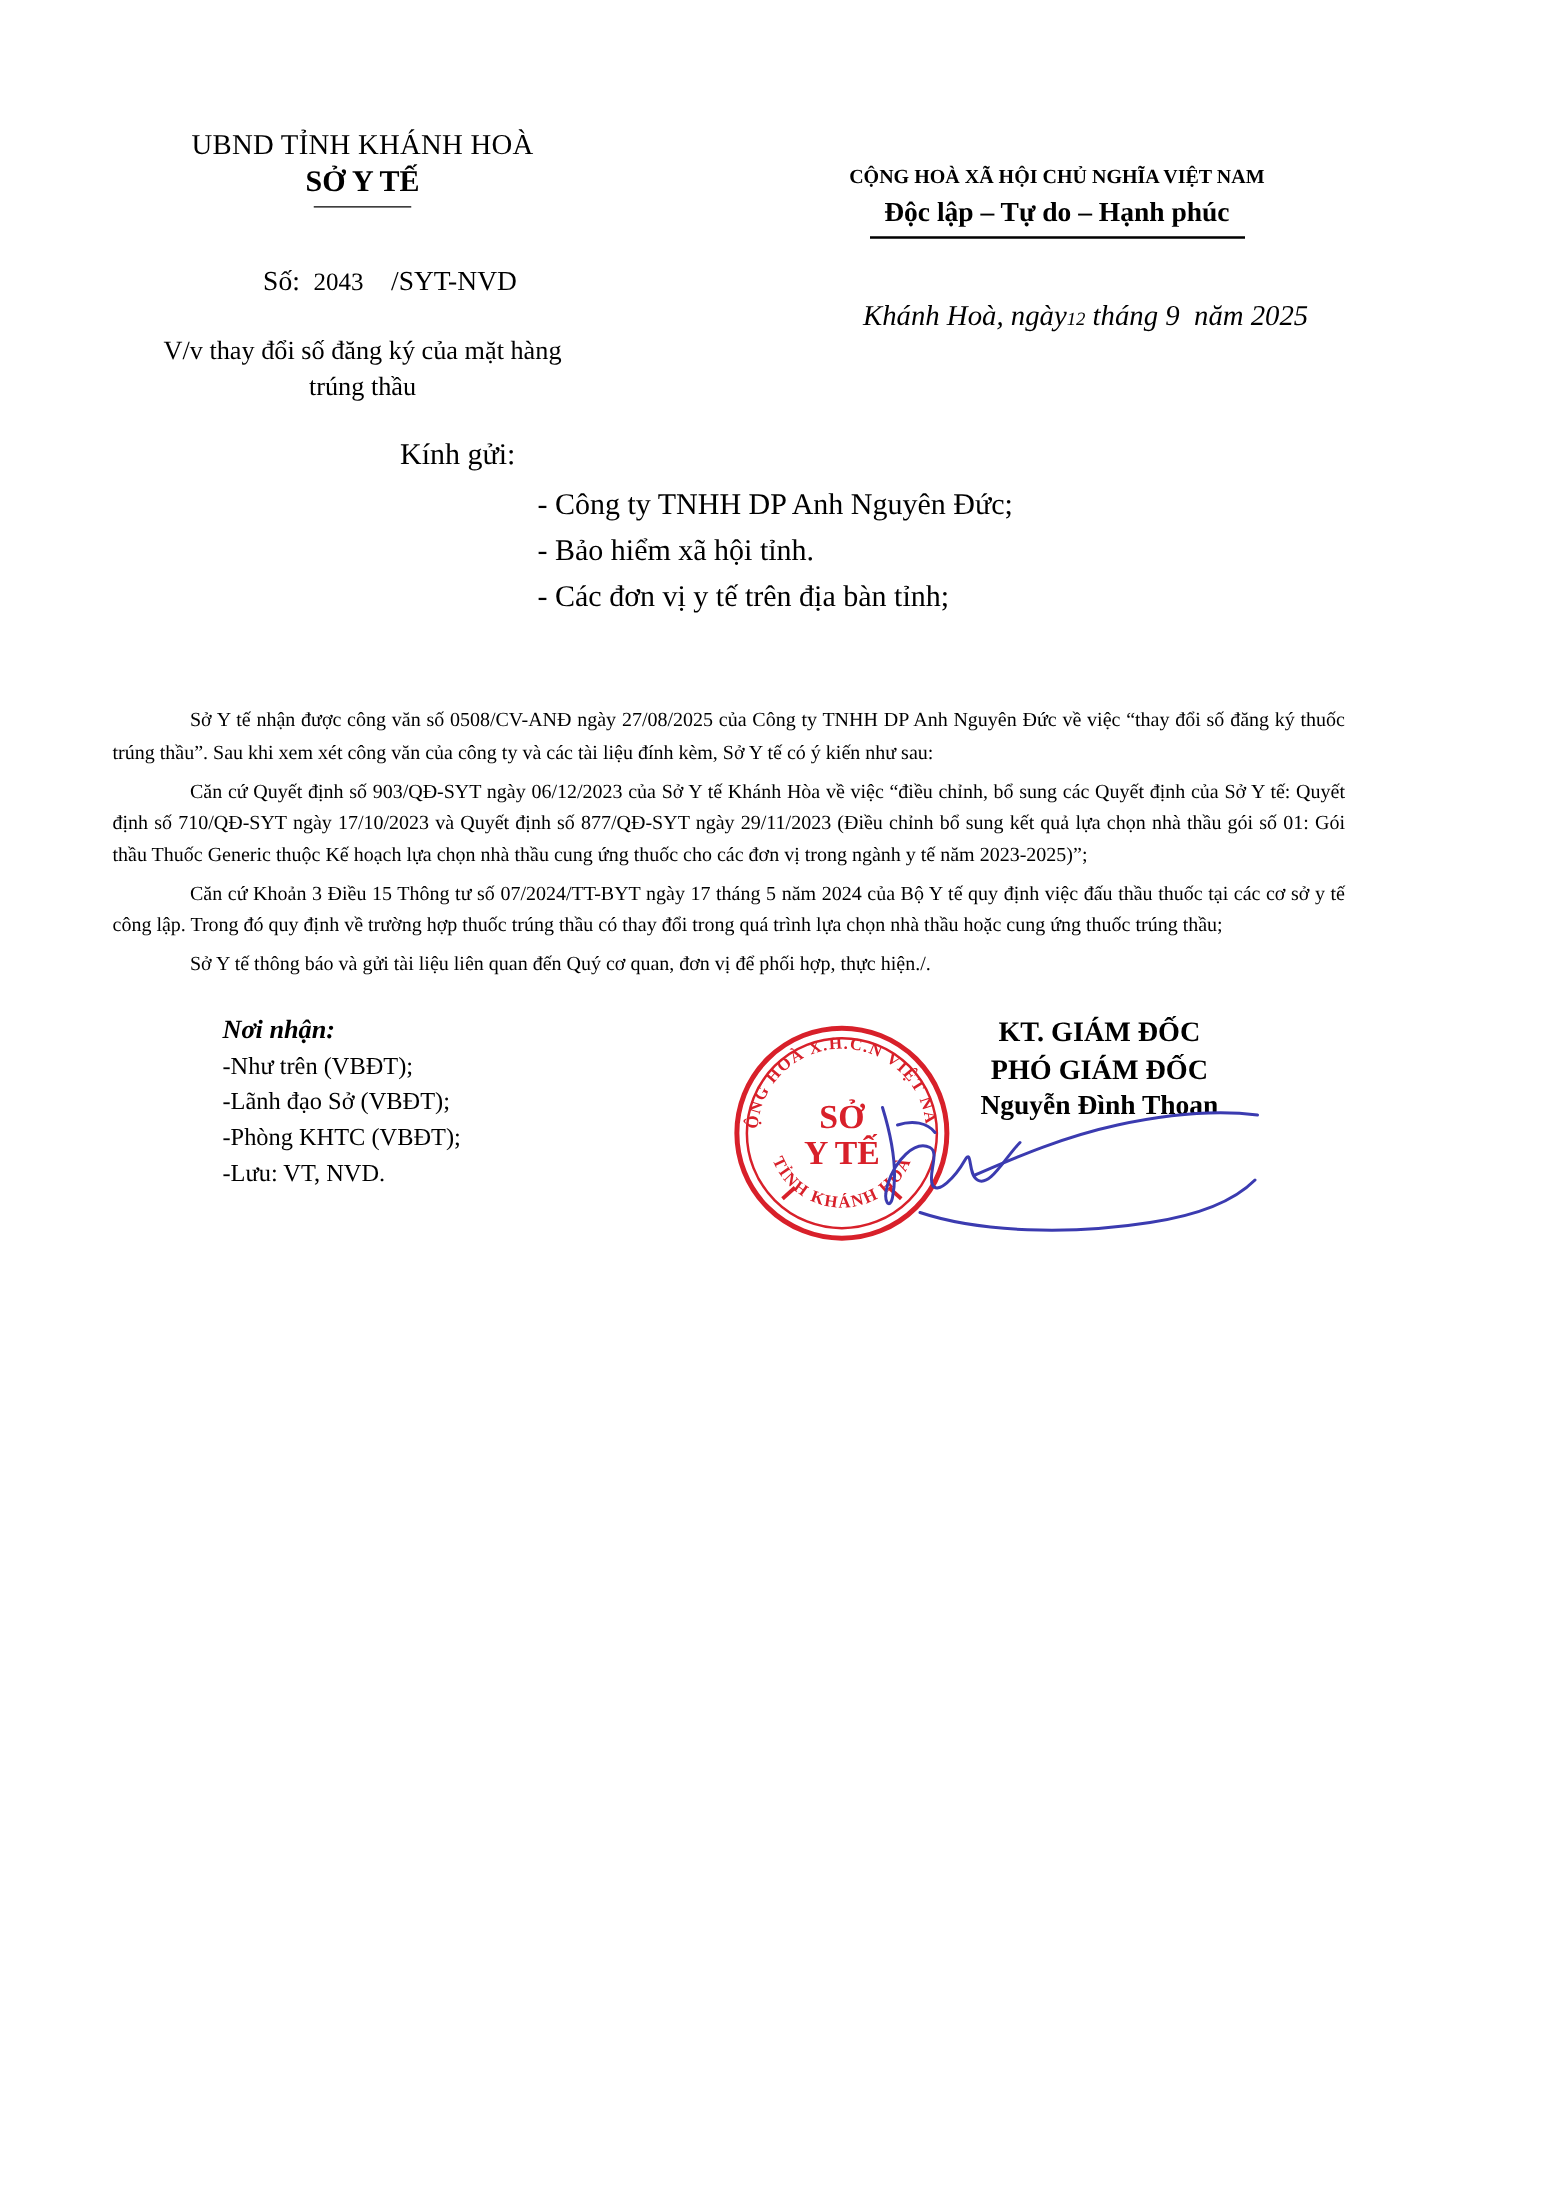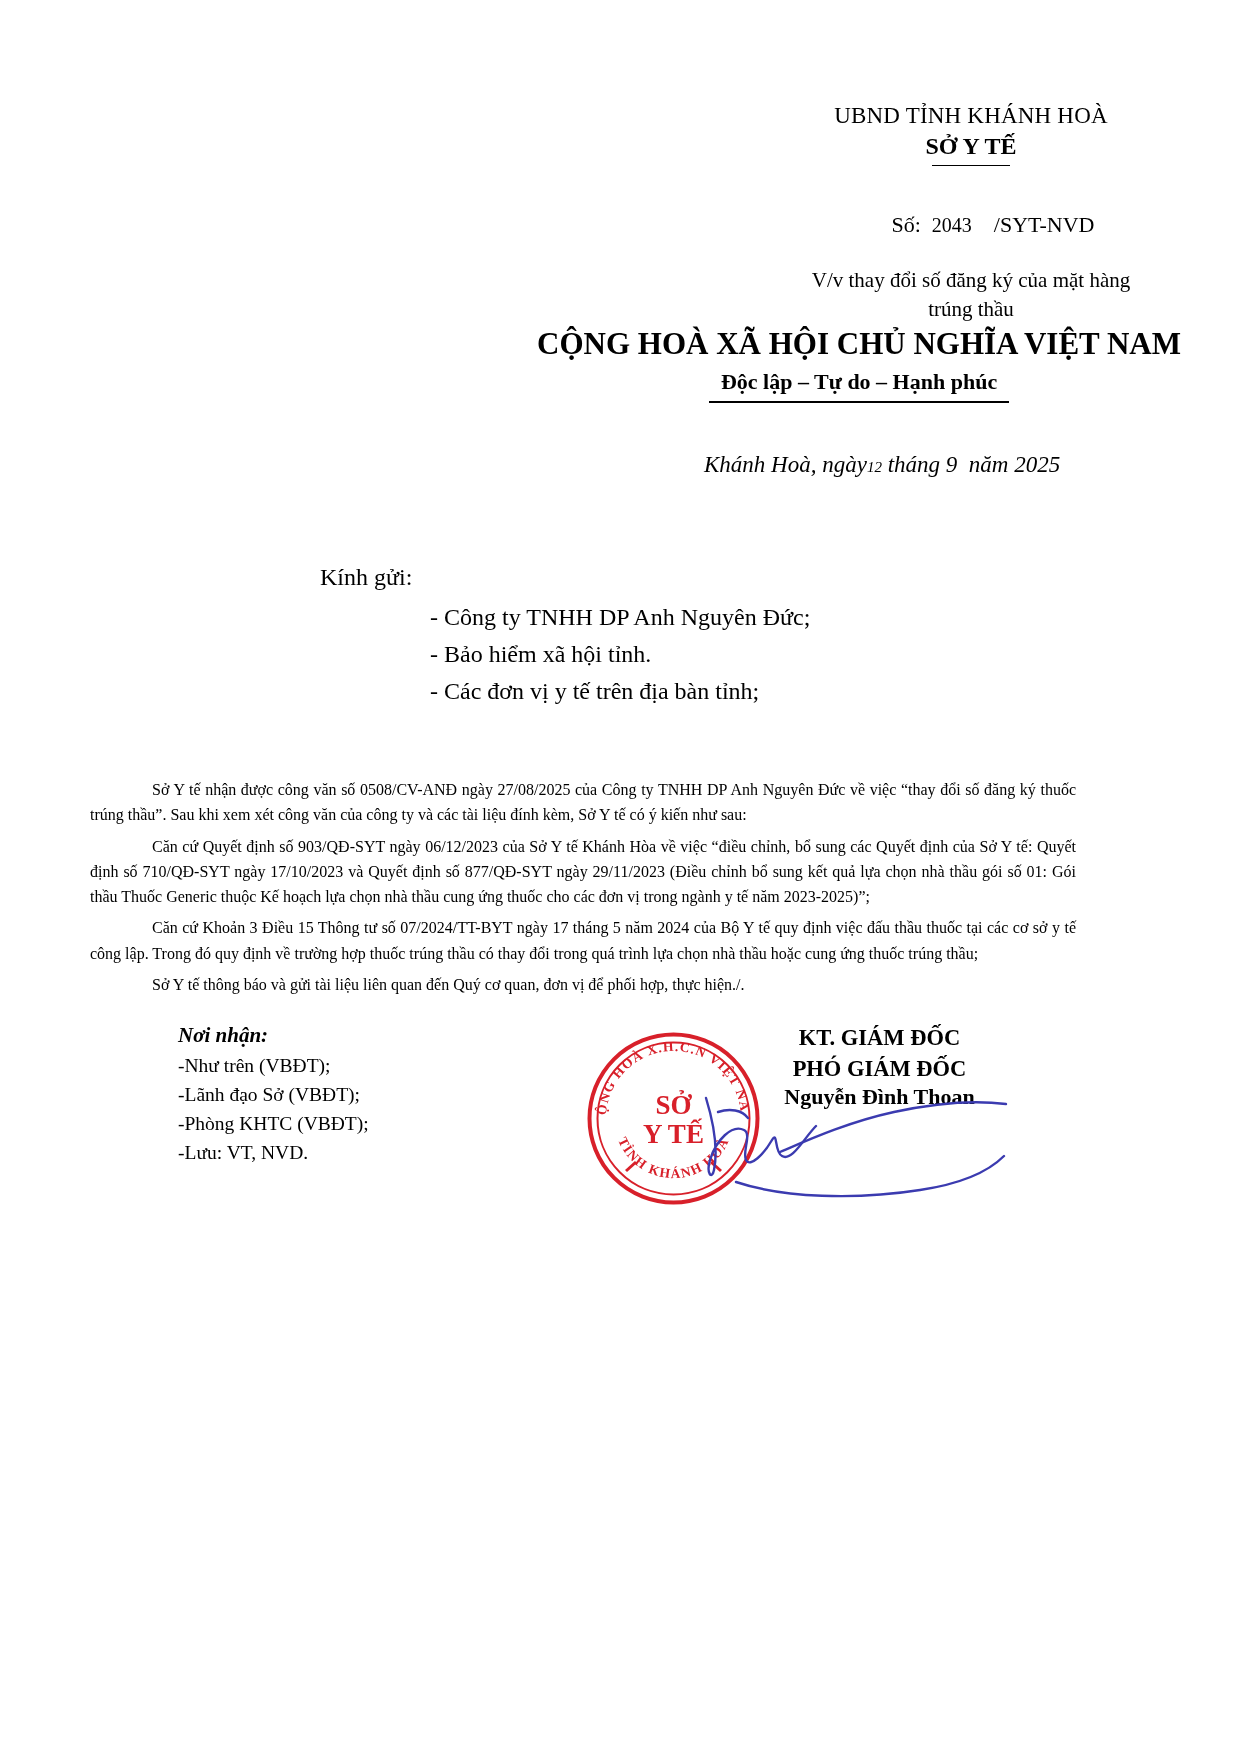--- a/index.html
+++ b/index.html
@@ -19,22 +19,22 @@
     position: absolute;
     top: 0; left: 0;
     width: 1241px;
     height: 1755px;
     padding: 0;
   }
 
   
   .header {
     display: flex;
-    flex-direction: column;
-    align-items: flex-end;
+    flex-direction: row;
+    align-items: center;
     padding: 100px 60px 0 60px;
   }
   .header-left {
     width: 420px;
     text-align: center;
     padding-left: 20px;
   }
   .header-right {
     flex: 1;
     text-align: center;
@@ -56,21 +56,21 @@
     content: "";
     position: absolute;
     left: 50%;
     transform: translateX(-50%);
     bottom: -4px;
     width: 78px;
     height: 1.5px;
     background: #000;
   }
   .nation {
-    font-size: 31px;
+    font-size: 16px;
     font-weight: bold;
     line-height: 1.35;
   }
   .motto {
     font-size: 22px;
     font-weight: bold;
     line-height: 1.4;
     margin-top: 2px;
     position: relative;
     display: inline-block;
@@ -104,21 +104,21 @@
     font-style: italic;
     margin-top: 28px;
     white-space: pre;
   }
   .place-date .dnum {
     font-size: 15px;
   }
 
   
   .recipients {
-    margin-top: 60px;
+    margin-top: 28px;
     padding-left: 320px;
     font-size: 24px;
   }
   .recipients .title {
     font-size: 24px;
   }
   .recipients ul {
     list-style: none;
     margin: 8px 0 0 0;
     padding-left: 110px;

